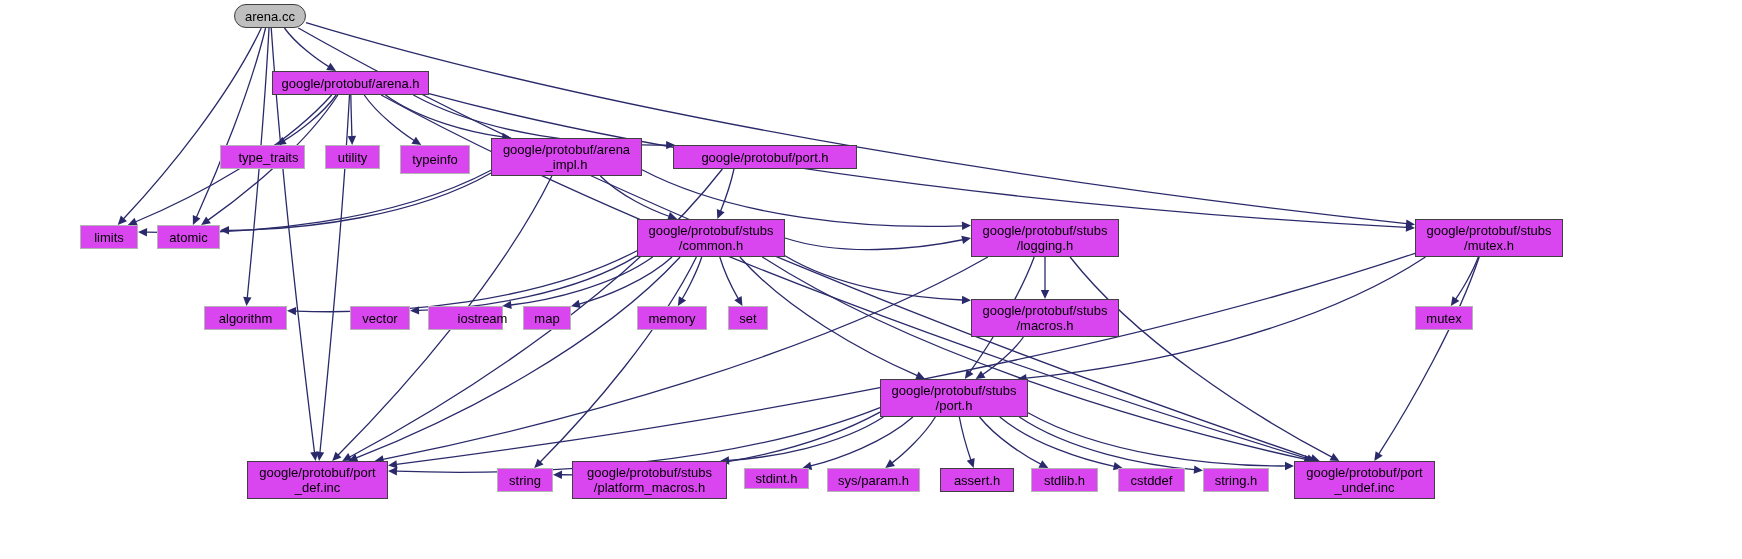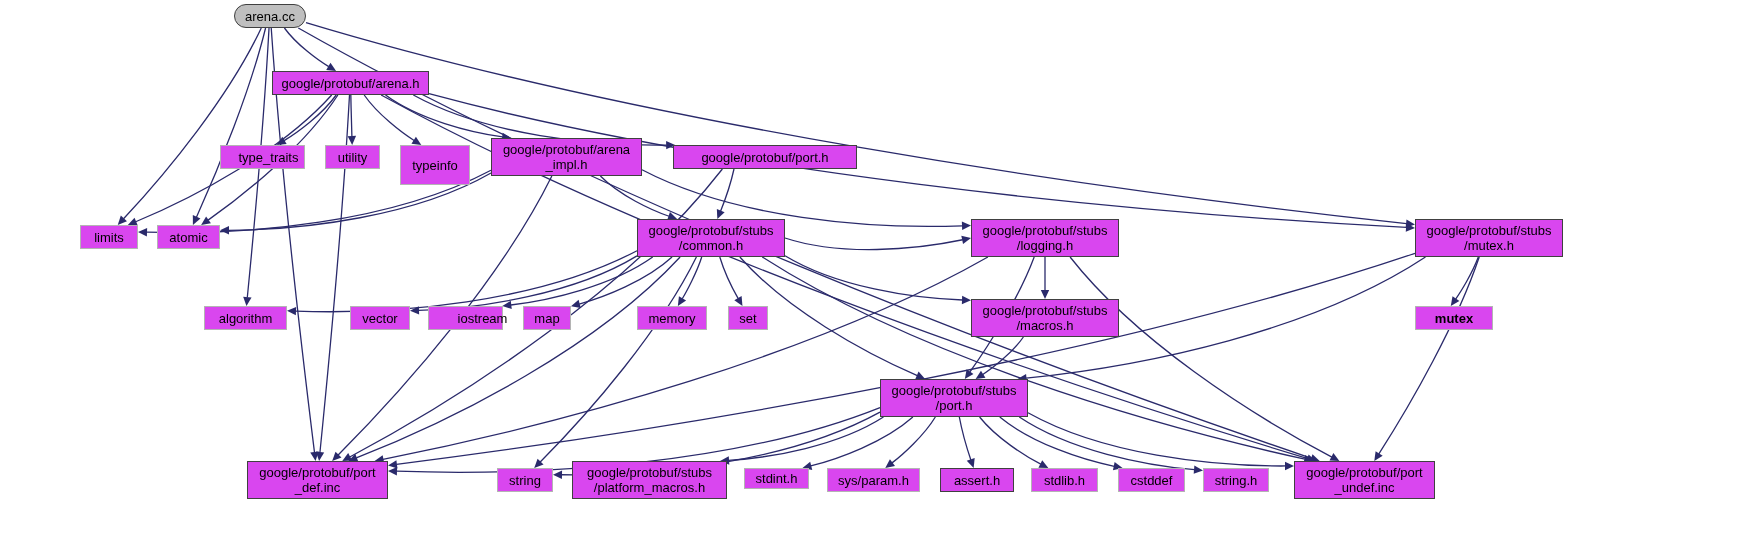--- a/index.html
+++ b/index.html
@@ -169,41 +169,41 @@
       <path d="M 880 407.53338570306363 C 737.3192823631491 464.7330548573166 538.7304524129131 476.2014605322822 396.49478201173025 471.21530715274514" class="edge-path"></path>
       <polygon points="388,470.917517674784 397.1416181074128,467.0354024809467 396.8473320350747,475.43024588077424" class="edge-head"></polygon>
       <path d="M 1028 412.7819732034105 C 1102.6415267053974 454.54635407420426 1210.9173351761622 466.40995425362104 1285.5001495074782 465.9675885088934" class="edge-path"></path>
       <polygon points="1294,465.9171741778319 1285.0250689126779,470.17048018349607 1284.9752476913936,461.7706279320627" class="edge-head"></polygon>
     </svg>
   <div id="node-layer">
       <div class="node root" style="left: 234px; top: 4px; width: 72px; height: 24px; border-radius: 12px;">arena.cc</div>
       <div class="node strong" style="left: 272px; top: 71px; width: 157px; height: 24px;">google/protobuf/arena.h</div>
       <div class="node light" style="left: 220px; top: 145px; width: 85px; height: 24px; padding-left: 12px;">type_traits</div>
       <div class="node light" style="left: 325px; top: 145px; width: 55px; height: 24px;">utility</div>
-      <div class="node light" style="left: 400px; top: 145px; width: 70px; height: 40px;">typeinfo</div>
+      <div class="node light" style="left: 400px; top: 145px; width: 70px; height: 29px;">typeinfo</div>
       <div class="node strong" style="left: 491px; top: 138px; width: 151px; height: 38px;">google/protobuf/arena
 _impl.h</div>
       <div class="node strong" style="left: 661px; top: 145px; width: 184px; height: 24px; margin-left: 12px;">google/protobuf/port.h</div>
       <div class="node light" style="left: 80px; top: 225px; width: 58px; height: 24px;">limits</div>
       <div class="node light" style="left: 157px; top: 225px; width: 63px; height: 24px;">atomic</div>
       <div class="node strong" style="left: 637px; top: 219px; width: 148px; height: 38px;">google/protobuf/stubs
 /common.h</div>
       <div class="node strong" style="left: 971px; top: 219px; width: 148px; height: 38px;">google/protobuf/stubs
 /logging.h</div>
       <div class="node strong" style="left: 1415px; top: 219px; width: 148px; height: 38px;">google/protobuf/stubs
 /mutex.h</div>
       <div class="node light" style="left: 204px; top: 306px; width: 83px; height: 24px;">algorithm</div>
       <div class="node light" style="left: 350px; top: 306px; width: 60px; height: 24px;">vector</div>
       <div class="node light" style="left: 428px; top: 306px; width: 75px; height: 24px; padding-left: 34px;">iostream</div>
       <div class="node light" style="left: 523px; top: 306px; width: 48px; height: 24px;">map</div>
       <div class="node light" style="left: 637px; top: 306px; width: 70px; height: 24px;">memory</div>
       <div class="node light" style="left: 728px; top: 306px; width: 40px; height: 24px;">set</div>
       <div class="node strong" style="left: 971px; top: 299px; width: 148px; height: 38px;">google/protobuf/stubs
 /macros.h</div>
-      <div class="node light" style="left: 1415px; top: 306px; width: 78px; height: 24px; font-weight: bold;">mutex</div>
+      <div class="node light" style="left: 1415px; top: 306px; width: 58px; height: 24px;">mutex</div>
       <div class="node strong" style="left: 880px; top: 379px; width: 148px; height: 38px;">google/protobuf/stubs
 /port.h</div>
       <div class="node strong" style="left: 247px; top: 461px; width: 141px; height: 38px;">google/protobuf/port
 _def.inc</div>
       <div class="node light" style="left: 497px; top: 468px; width: 56px; height: 24px;">string</div>
       <div class="node strong" style="left: 572px; top: 461px; width: 155px; height: 38px;">google/protobuf/stubs
 /platform_macros.h</div>
       <div class="node light" style="left: 744px; top: 468px; width: 65px; height: 21px;">stdint.h</div>
       <div class="node light" style="left: 827px; top: 468px; width: 93px; height: 24px;">sys/param.h</div>
       <div class="node strong" style="left: 940px; top: 468px; width: 74px; height: 24px;">assert.h</div>

